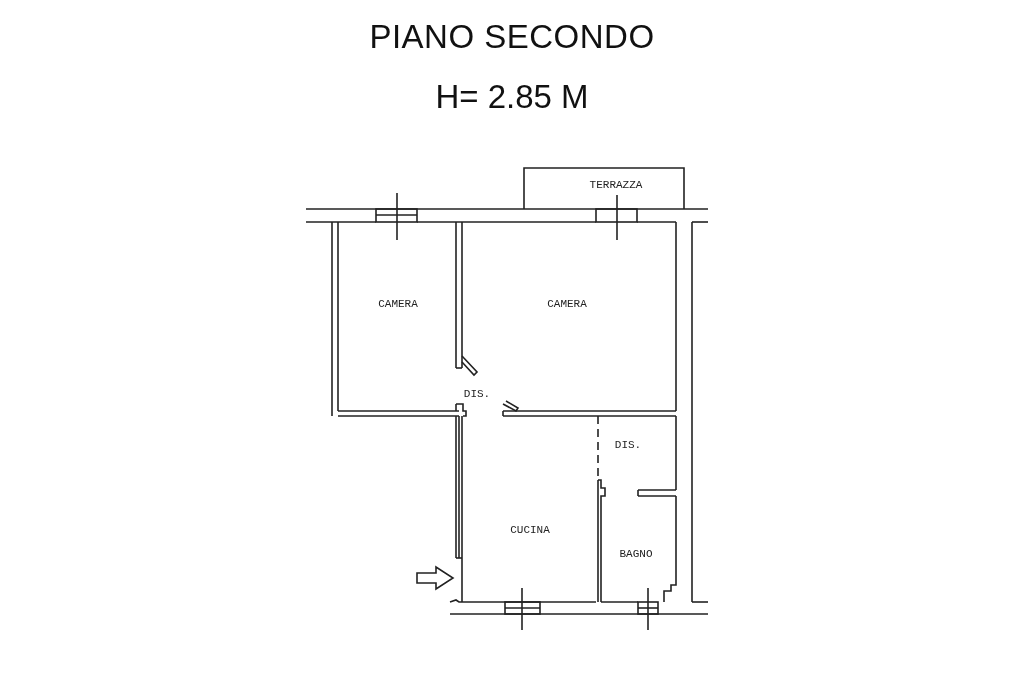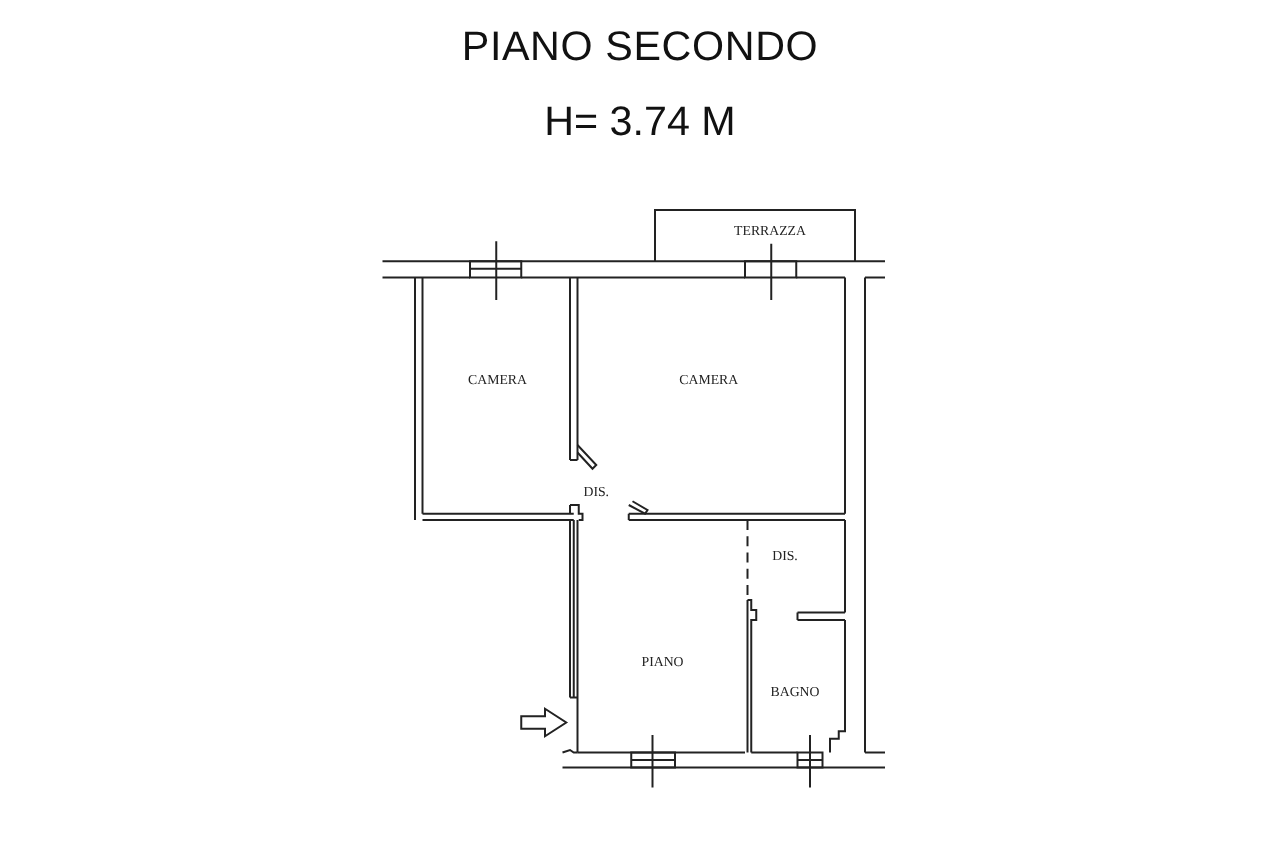--- a/index.html
+++ b/index.html
@@ -1,27 +1,27 @@
 <!DOCTYPE html>
 <html><head>
   <meta charset="utf-8">
   <style>
     html, body { margin: 0; padding: 0; background: #ffffff; }
     body { width: 1024px; height: 683px; position: relative; overflow: hidden; font-family: "Liberation Sans", sans-serif; }
     .title { position: absolute; left: 0; width: 1024px; text-align: center; color: #111; font-family: "Liberation Sans", sans-serif; }
     #t1 { top: 18px; font-size: 33px; letter-spacing: 0.5px; }
     #t2 { top: 78px; font-size: 33px; }
     svg { position: absolute; left: 0; top: 0; }
-    .lbl { position: absolute; font-size: 11px; color: #222; font-family: Liberation Serif, serif; transform: translate(-50%, -50%); white-space: nowrap; text-align: center; }
+    .lbl { position: absolute; font-size: 11px; color: #222; font-family: Liberation Mono, monospace; transform: translate(-50%, -50%); white-space: nowrap; text-align: center; }
   </style>
 </head>
 <body>
 
 <div class="title" id="t1">PIANO SECONDO</div>
-<div class="title" id="t2">H= 3.74 M</div>
+<div class="title" id="t2">H= 2.85 M</div>
 
 <svg width="1024" height="683" viewBox="0 0 1024 683">
   <g stroke="#222" stroke-width="1.6" fill="none">
 
     <polyline points="524,209 524,168 684,168 684,209"></polyline>
 
     <line x1="306" y1="209" x2="708" y2="209"></line>
     <line x1="306" y1="222" x2="376" y2="222"></line>
     <line x1="417" y1="222" x2="596" y2="222"></line>
     <line x1="637" y1="222" x2="676" y2="222"></line>
@@ -88,14 +88,14 @@
 
     <polygon points="417,573 436,573 436,567 453,578 436,589 436,583 417,583"></polygon>
   </g>
 </svg>
 
 <div class="lbl" style="left:398px;top:304px;">CAMERA</div>
 <div class="lbl" style="left:567px;top:304px;">CAMERA</div>
 <div class="lbl" style="left:616px;top:185px;">TERRAZZA</div>
 <div class="lbl" style="left:477px;top:394px;">DIS.</div>
 <div class="lbl" style="left:628px;top:445px;">DIS.</div>
-<div class="lbl" style="left:530px;top:530px;">PIANO</div>
+<div class="lbl" style="left:530px;top:530px;">CUCINA</div>
 <div class="lbl" style="left:636px;top:554px;">BAGNO</div>
 
 </body></html>

